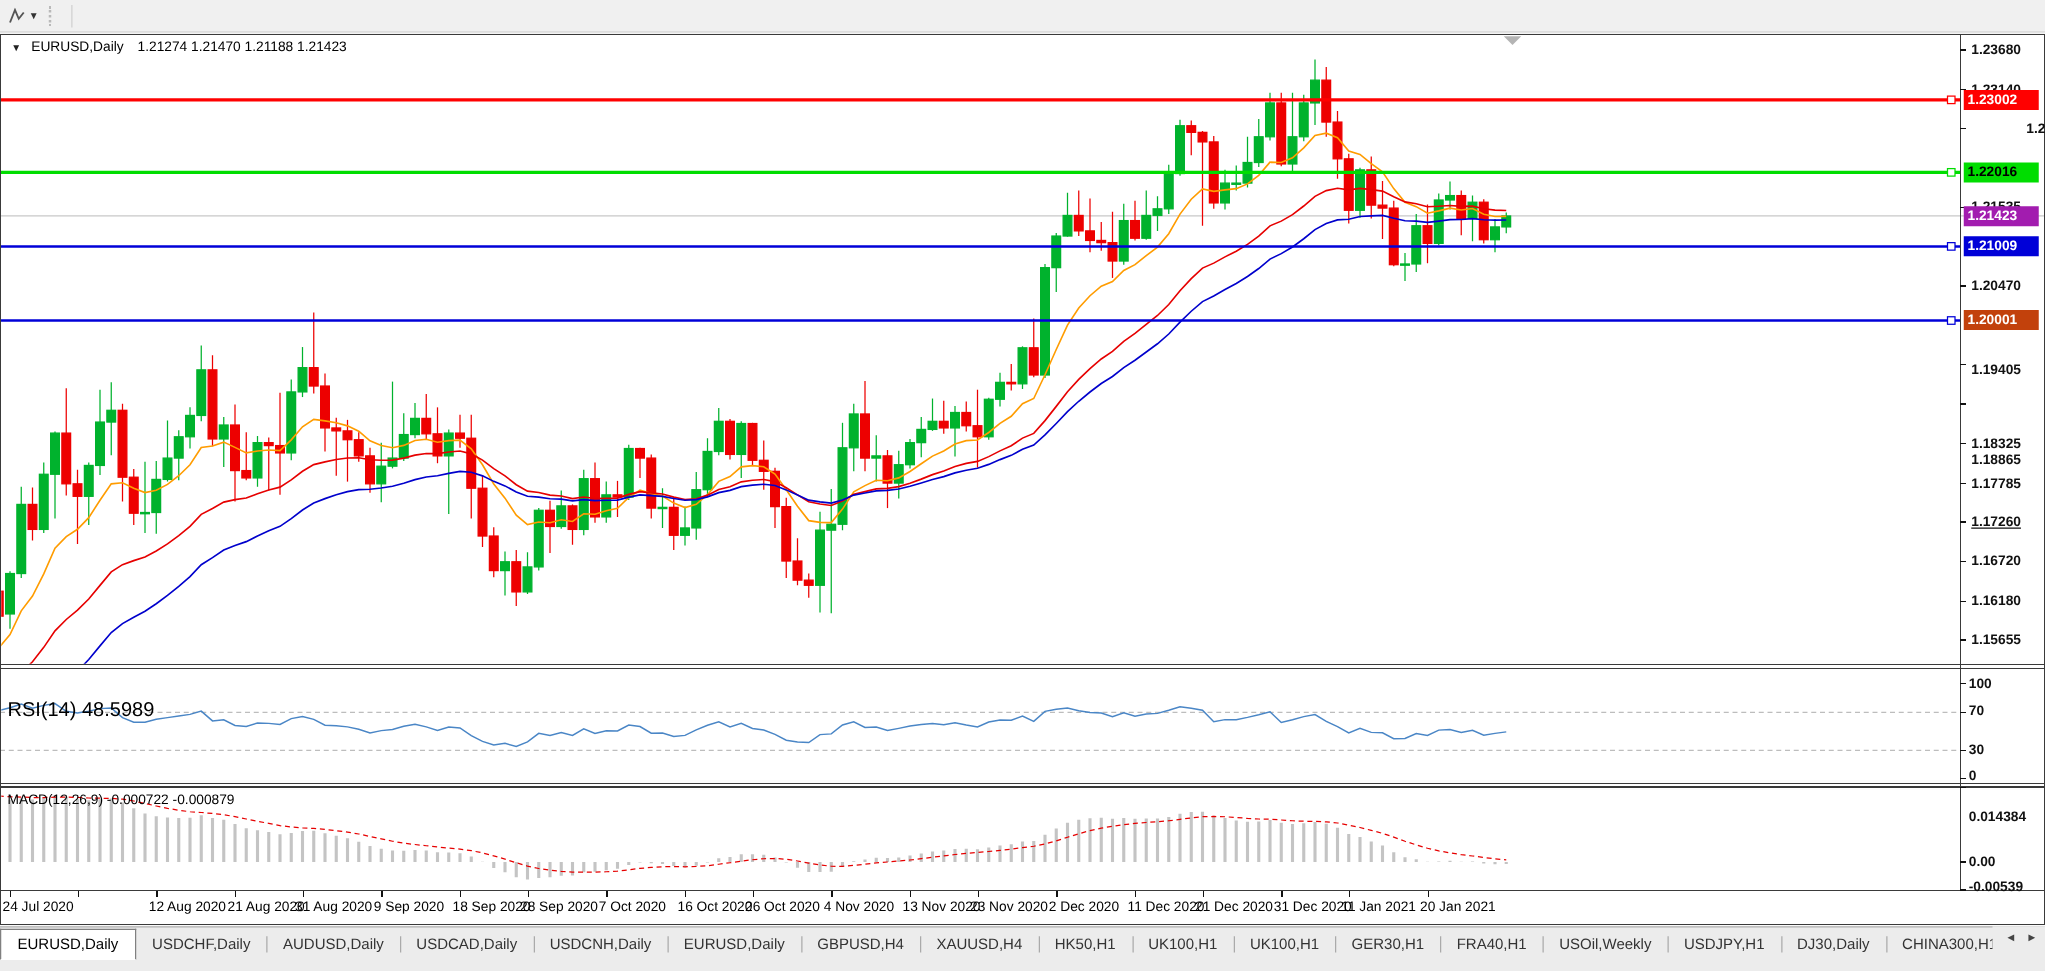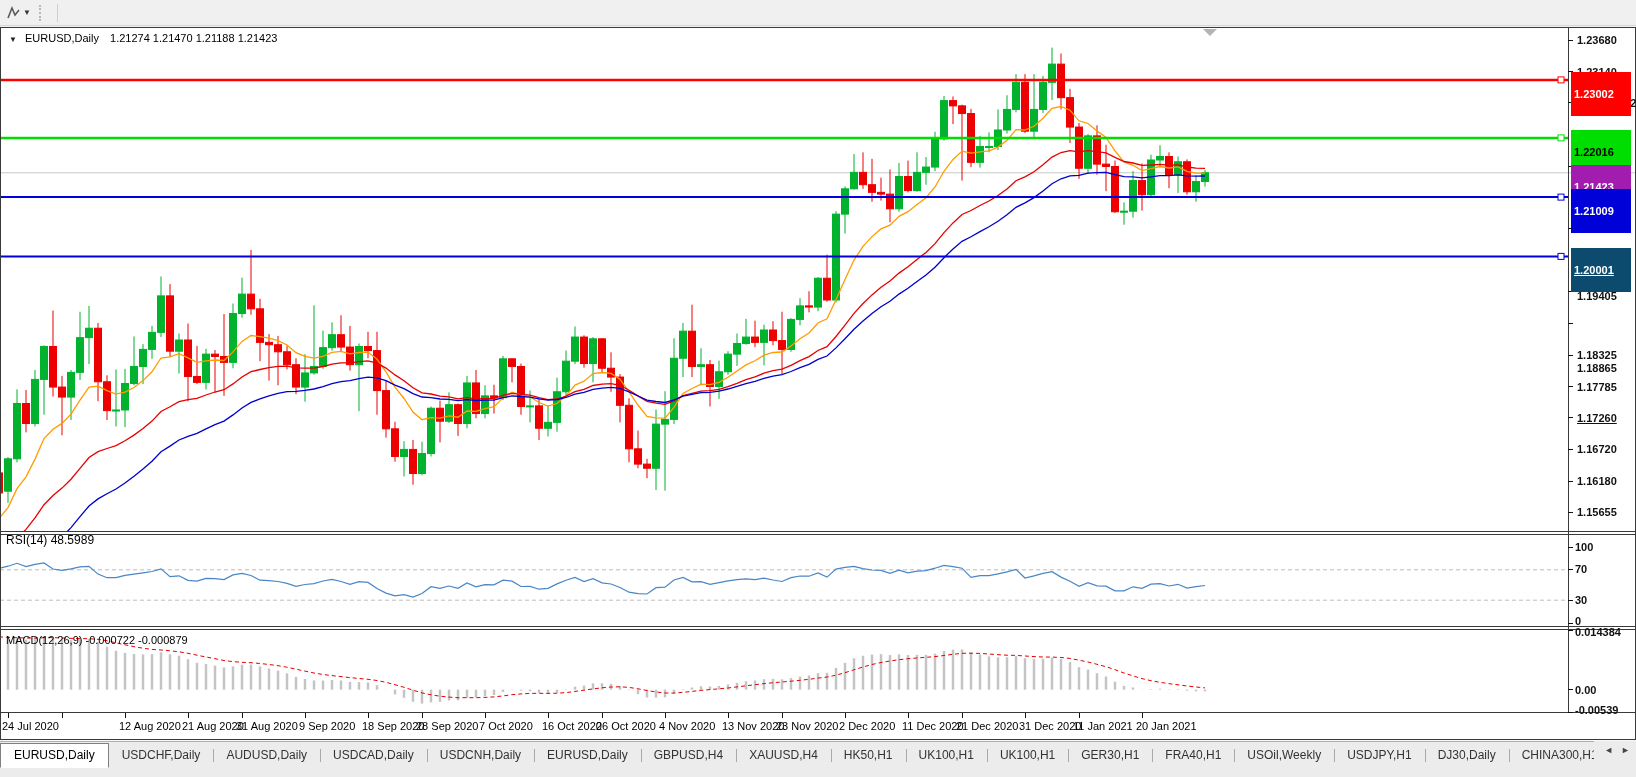--- a/index.html
+++ b/index.html
@@ -10,24 +10,24 @@
   #tool-icon{display:flex;align-items:center;padding:2px 4px;margin-left:2px;cursor:default}
   #tool-icon .caret{font-size:8px;color:#333;margin-left:2px}
   .grip{width:5px;height:16px;border-left:2px dotted #b9b9b9;margin:0 6px 0 4px}
   .pbtn{height:19px;min-width:24px;padding:0 5px;margin:0 1px;font-size:11px;font-weight:700;color:#555;display:flex;align-items:center;justify-content:center;border:1px solid transparent;cursor:default}
   .pbtn.active{border:1px solid #9a9a9a;background:#fafafa;box-shadow:inset 1px 1px 2px #d8d8d8;color:#222}
   .tsep{width:1px;height:18px;background:#cfcfcf;margin:0 5px}
   
   .olay{position:absolute;z-index:4;white-space:nowrap}
   #chart-title{left:9px;top:32px;font-size:11px;color:#000}
   #chart-title .arr{font-size:8px;color:#222;margin-right:5px}
-  #rsi-label{left:6px;top:533px;font-size:12px;color:#000}
+  #rsi-label{left:6px;top:560px;font-size:16px;color:#000}
   #macd-label{left:6px;top:634px;font-size:11px;color:#000}
   .ptick{position:absolute;left:1577px;font-size:11px;font-weight:700;color:#111;z-index:3}
-  .plevel{position:absolute;left:1571px;width:54px;font-size:11px;font-weight:700;padding:16px 3px;z-index:4}
+  .plevel{position:absolute;left:1571px;width:54px;font-size:11px;font-weight:700;padding:2px 3px;z-index:4}
   .stick{position:absolute;left:1575px;font-size:11px;font-weight:700;color:#111;z-index:3}
   .dlab{position:absolute;top:720px;font-size:11px;color:#000;z-index:3}
   
   #tabbar{position:absolute;left:0;top:741px;width:1636px;height:36px;background:#ececec;border-top:1px solid #b0b0b0;display:flex;align-items:flex-start;overflow:hidden;z-index:5}
   .tab{height:23px;line-height:23px;padding:0 13px;margin-top:2px;font-size:12px;color:#333;position:relative;white-space:nowrap;cursor:default}
   .tab.active{background:#fff;border:1px solid #808080;border-bottom:1px solid #fff;margin-top:1px;height:23px;line-height:23px;color:#000;z-index:2}
   .tab.sep::before{content:"";position:absolute;left:0;top:5px;height:13px;width:1px;background:#aaa}
   #tabscroll{position:absolute;right:0;top:741px;height:28px;padding:4px 6px 0 10px;background:#ececec;display:flex;gap:8px;z-index:6}
   .scr{font-size:9px;color:#444;cursor:default}
 </style>
@@ -560,30 +560,30 @@
     <div class="ptick" style="top: 349px;">1.18325</div>
     <div class="ptick" style="top: 380.765px;">1.17785</div>
     <div class="ptick" style="top: 411.647px; text-decoration: underline;">1.17260</div>
     <div class="ptick" style="top: 443.412px;">1.16720</div>
     <div class="ptick" style="top: 475.176px;">1.16180</div>
     <div class="ptick" style="top: 506.059px;">1.15655</div>
     <div class="plevel" style="top: 71.8824px; background: rgb(255, 0, 0); color: rgb(255, 255, 255);">1.23002</div>
     <div class="plevel" style="top: 129.882px; background: rgb(0, 221, 0); color: rgb(0, 0, 0);">1.22016</div>
     <div class="plevel" style="top: 164.765px; background: #a21caf; color: rgb(255, 255, 255);">1.21423</div>
     <div class="plevel" style="top: 189.118px; background: rgb(0, 0, 216); color: rgb(255, 255, 255);">1.21009</div>
-    <div class="plevel" style="top: 248.412px; background: #0c4a6e; color: rgb(255, 255, 255); text-decoration: underline;">1.20001</div>
+    <div class="plevel" style="top: 248.412px; background: #c2410c; color: rgb(255, 255, 255);">1.20001</div>
   </div>
 <div id="raxis">
     <div class="stick" style="top: 541px;">100</div>
     <div class="stick" style="top: 563px;">70</div>
     <div class="stick" style="top: 594px;">30</div>
     <div class="stick" style="top: 615px;">0</div>
   </div>
 <div id="maxis">
-    <div class="stick" style="top: 626px;">0.014384</div>
+    <div class="stick" style="top: 648px;">0.014384</div>
     <div class="stick" style="top: 684px;">0.00</div>
     <div class="stick" style="top: 704px;">-0.00539</div>
   </div>
 <div id="daxis">
     <div class="dlab" style="left: 2px;">24 Jul 2020</div>
     <div class="dlab" style="left: 56px; margin-top: 44px;">3 Aug 2020</div>
     <div class="dlab" style="left: 119px;">12 Aug 2020</div>
     <div class="dlab" style="left: 182px;">21 Aug 2020</div>
     <div class="dlab" style="left: 236px;">31 Aug 2020</div>
     <div class="dlab" style="left: 299px;">9 Sep 2020</div>

